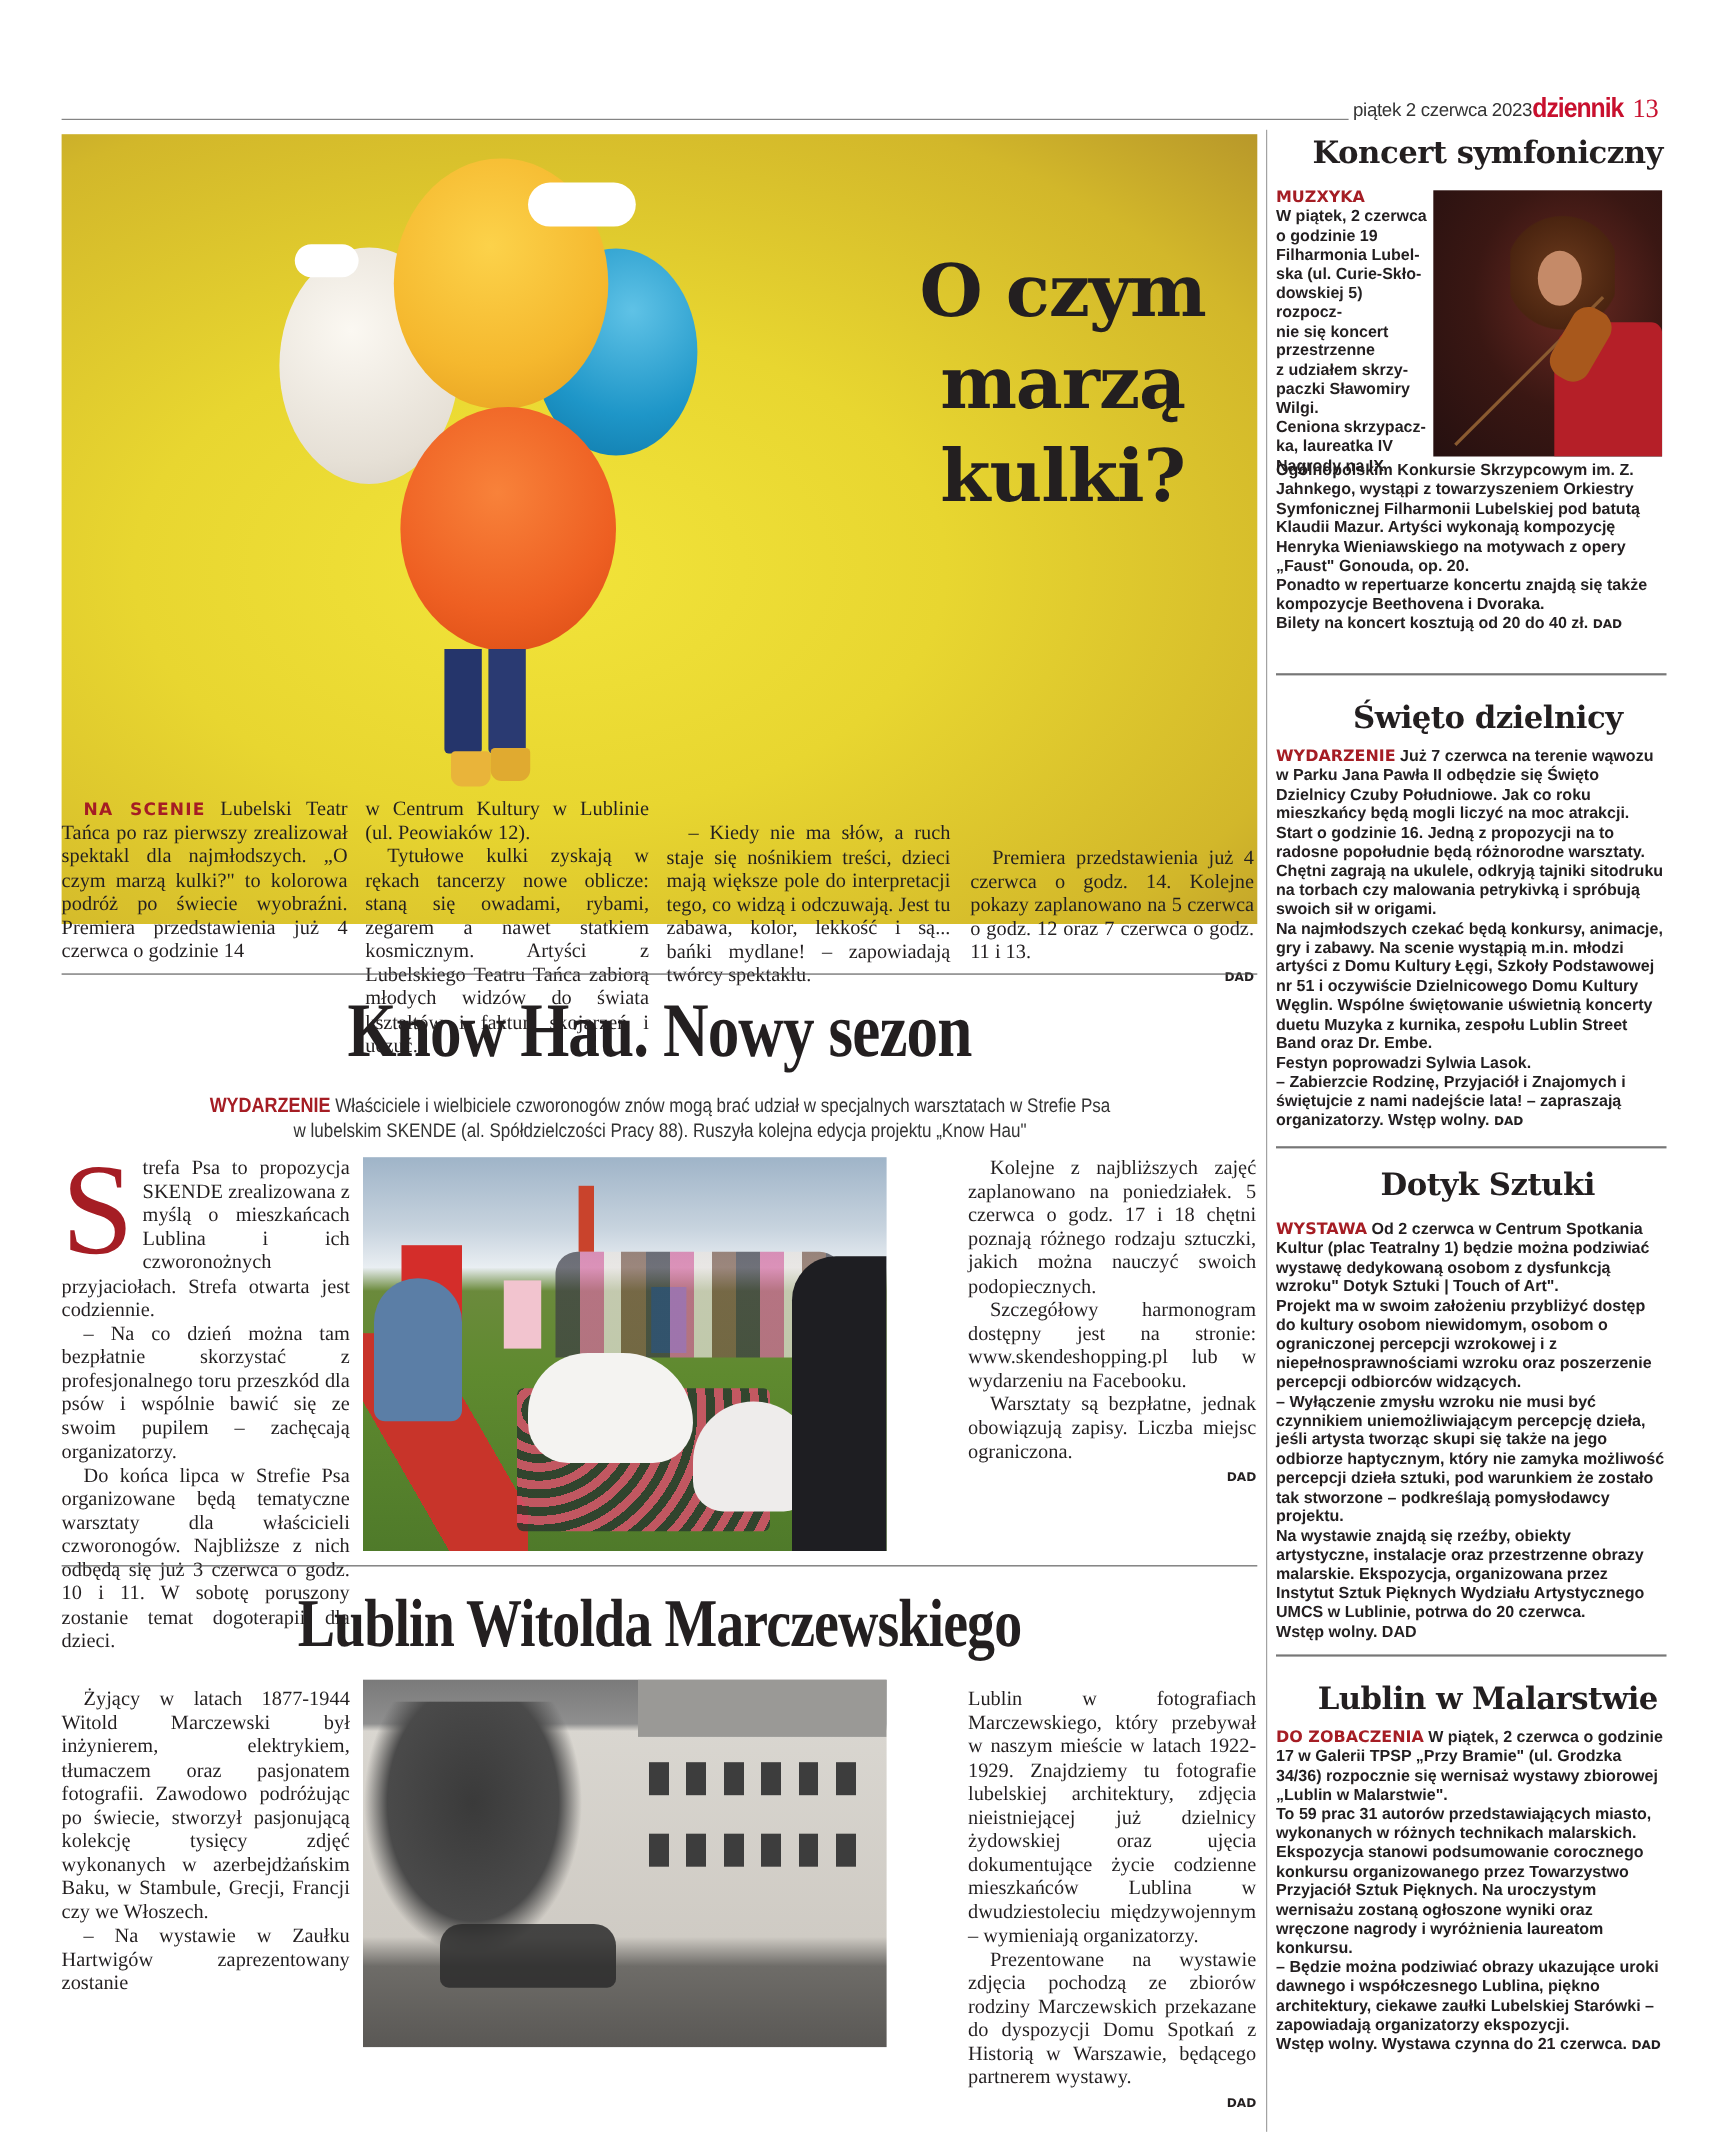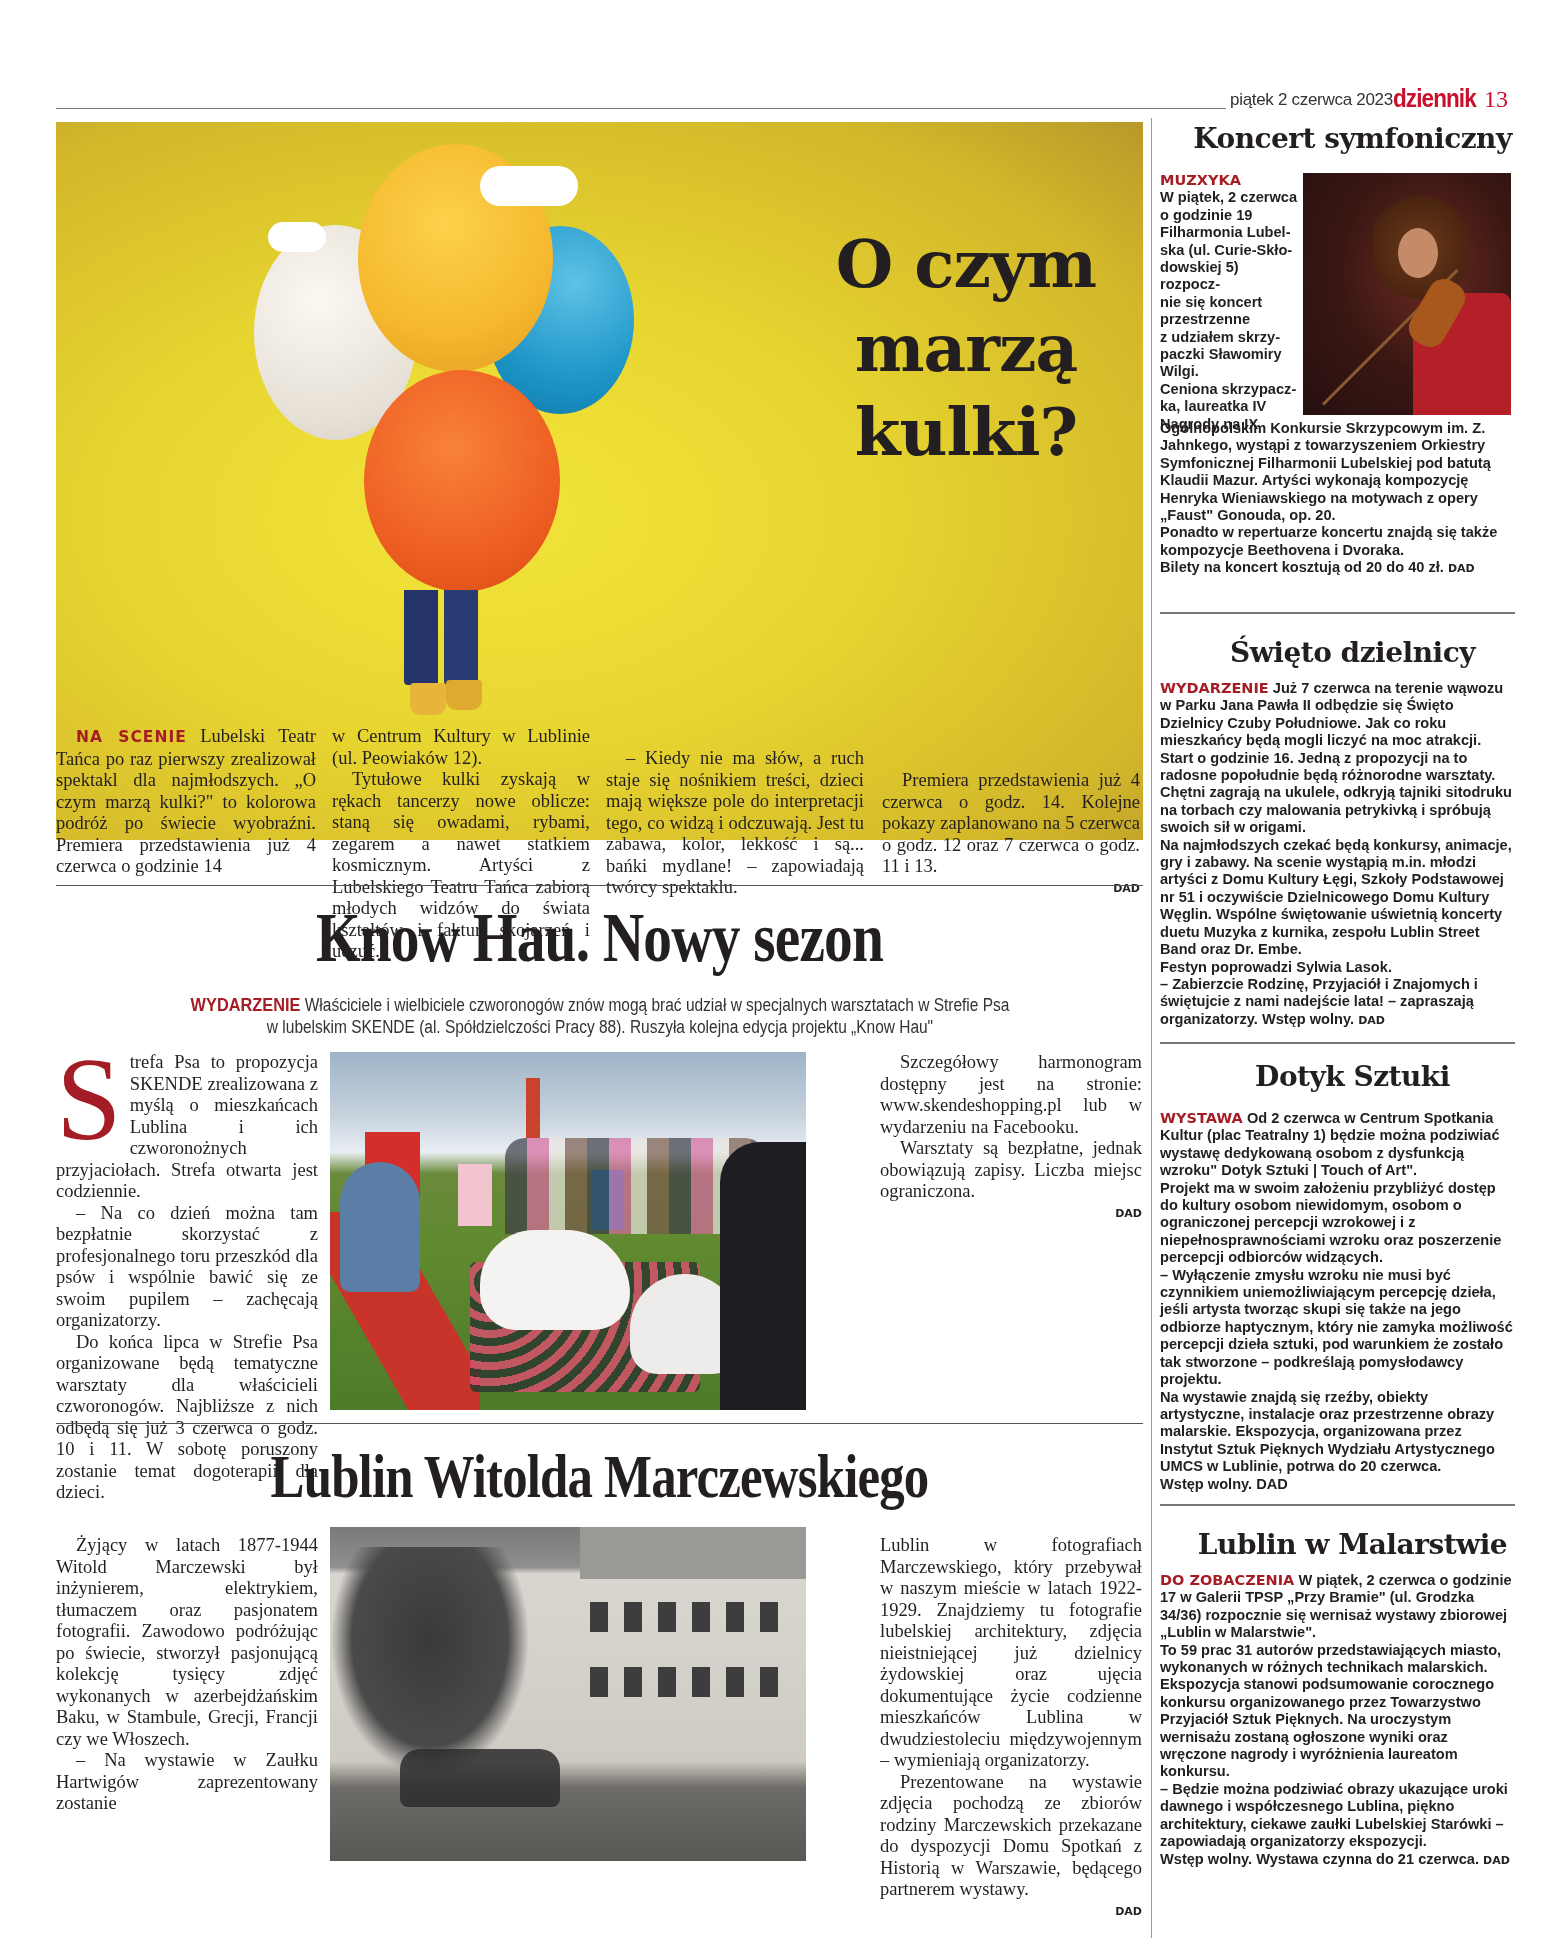--- a/index.html
+++ b/index.html
@@ -119,20 +119,21 @@
   <div class="abs" style="left:128px;top:112px;width:34px;height:62px;background:#f2c4cf;"></div>
   <div class="abs" style="left:175px;top:86px;width:260px;height:96px;background:repeating-linear-gradient(90deg,#3b3b45 0 22px,#d56aa0 22px 44px,#e9e4df 44px 60px,#7a5a4a 60px 82px);opacity:0.7;border-radius:20px 20px 0 0;"></div>
   <div class="abs" style="left:140px;top:210px;width:230px;height:130px;background:repeating-radial-gradient(circle at 20px 20px,#d4506a 0 8px,#2b3a2e 8px 16px);opacity:0.85;border-radius:6px;"></div>
   <div class="abs" style="left:150px;top:178px;width:150px;height:100px;background:#f4f3f1;border-radius:60px 70px 40px 40px;"></div>
   <div class="abs" style="left:300px;top:222px;width:110px;height:100px;background:#eeeceb;border-radius:60px 60px 30px 30px;"></div>
   <div class="abs" style="left:390px;top:90px;width:86px;height:268px;background:#1e1e22;border-radius:40px 0 0 0;"></div>
   <div class="abs" style="left:10px;top:110px;width:80px;height:130px;background:#5b7ea6;border-radius:40px 40px 10px 10px;"></div>
 </div>
 
 <div class="abs body-text" style="left:880px;top:1052px;width:262px;">
+  <p>Kolejne z najbliższych zajęć zaplanowano na poniedziałek. 5 czerwca o godz. 17 i 18 chętni poznają różnego rodzaju sztuczki, jakich można nauczyć swoich podopiecznych.</p>
   <p>Szczegółowy harmonogram dostępny jest na stronie: www.skendeshopping.pl lub w wydarzeniu na Facebooku.</p>
   <p>Warsztaty są bezpłatne, jednak obowiązują zapisy. Liczba miejsc ograniczona.</p>
   <span class="sig">DAD</span>
 </div>
 <div class="rule" style="left:56px;top:1423px;width:1087px;"></div>
 
 <div class="headline" style="left:56px;top:1438px;width:1087px;font-size:62px;line-height:76px;">Lublin Witolda Marczewskiego</div>
 
 <div class="abs body-text" style="left:56px;top:1535px;width:262px;">
   <p>Żyjący w latach 1877-1944 Witold Marczewski był inżynierem, elektrykiem, tłumaczem oraz pasjonatem fotografii. Zawodowo podróżując po świecie, stworzył pasjonującą kolekcję tysięcy zdjęć wykonanych w azerbejdżańskim Baku, w Stambule, Grecji, Francji czy we Włoszech.</p>

